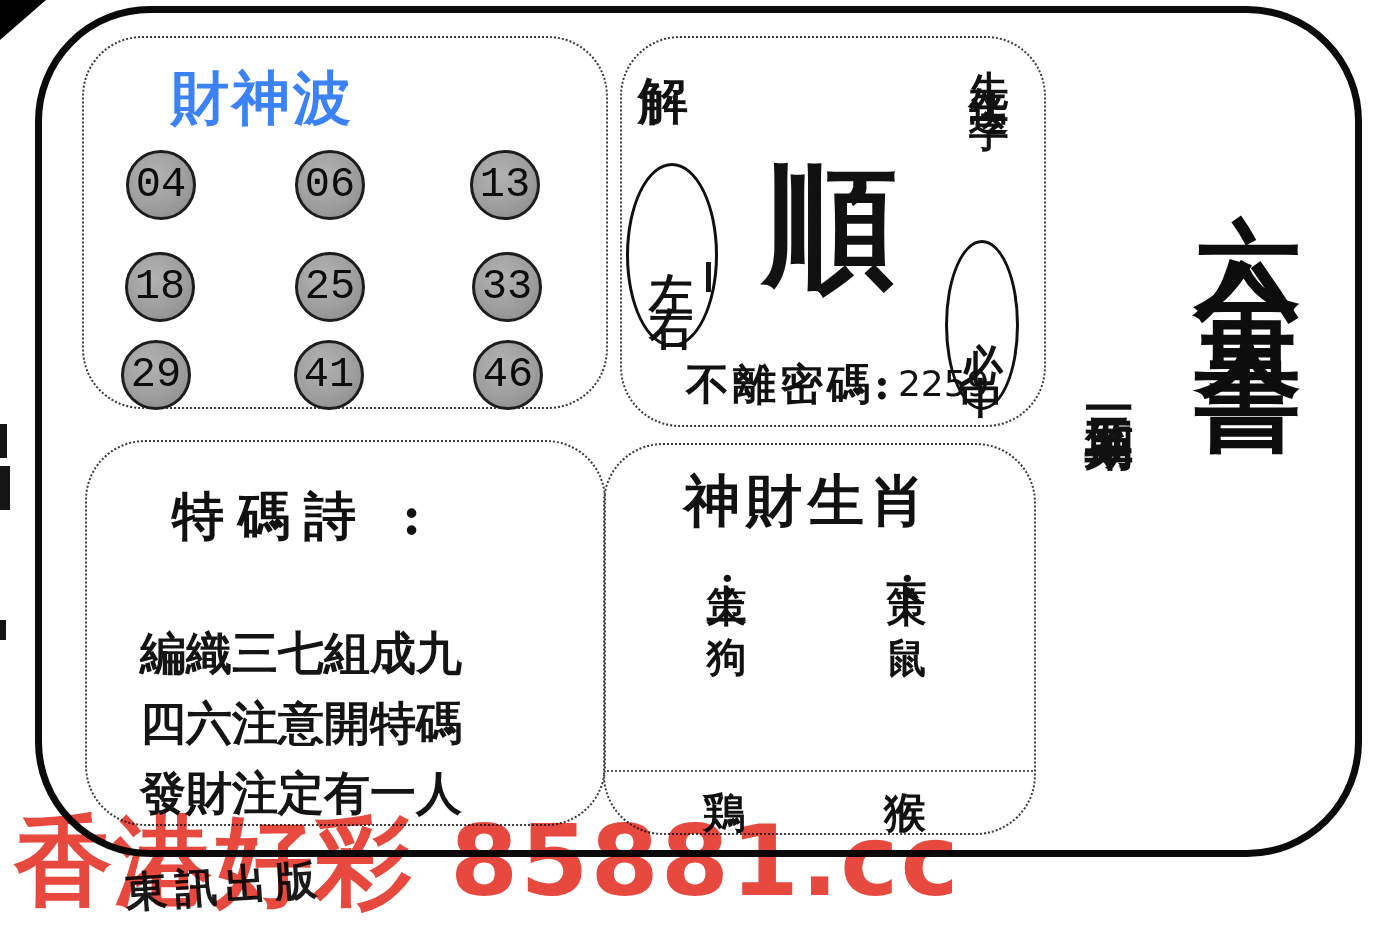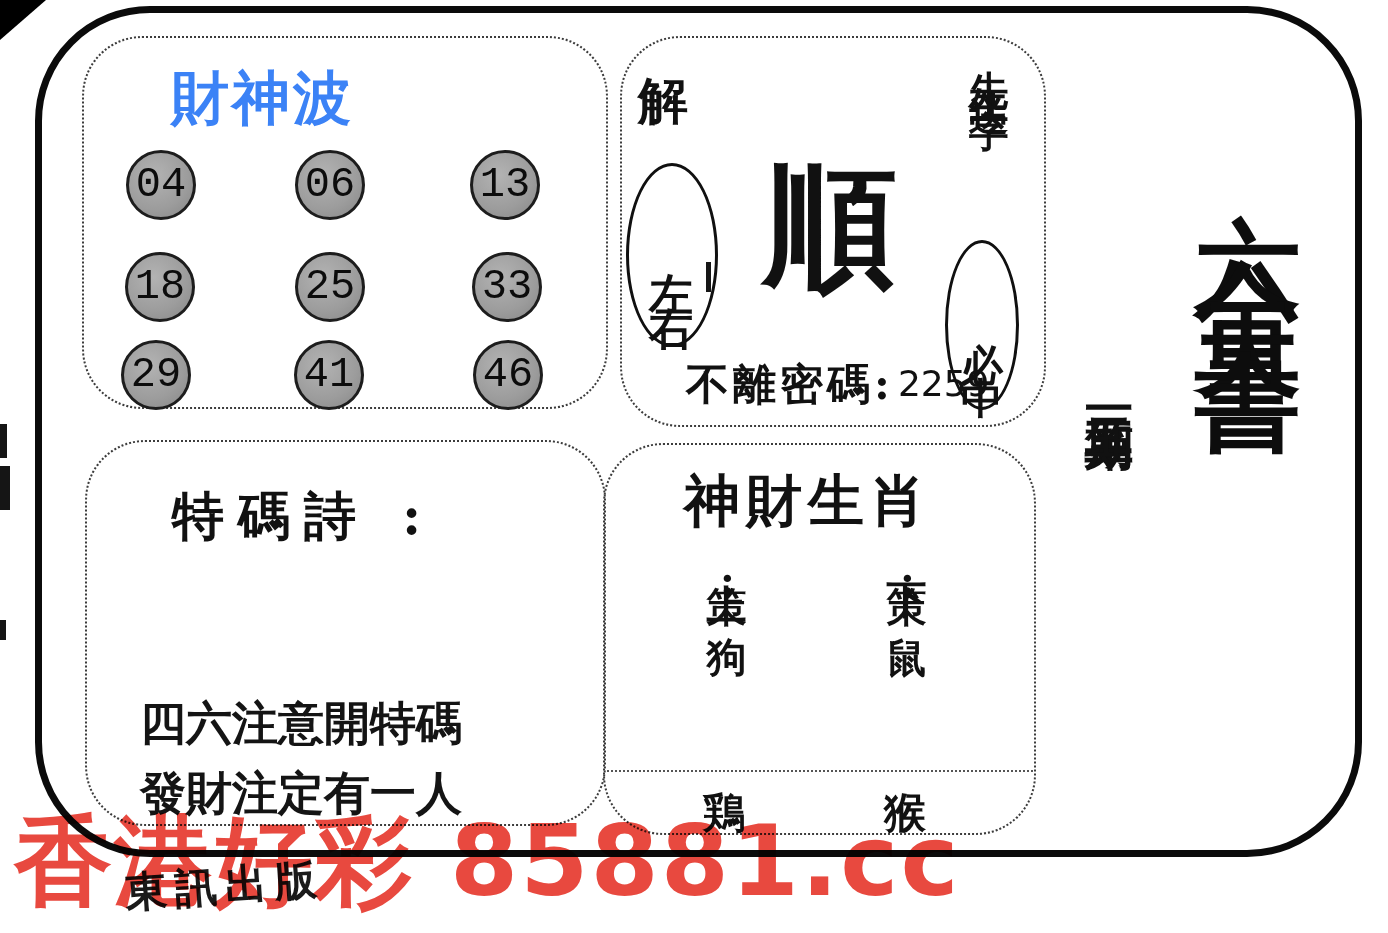--- a/index.html
+++ b/index.html
@@ -239,20 +239,21 @@
   <div class="abs sender-text v">先生送字</div>
   <div class="abs oval oval-must">
     <span class="oval-text v">必中</span>
   </div>
   <div class="abs code-row">
     <span class="code-label">不離密碼:</span><span class="code-value">2259</span>
   </div>
 
   <div class="abs panel panel-poem"></div>
   <div class="abs poem-title">特碼詩 :</div>
+  <div class="poem-line poem-line-2">編織三七組成九</div>
   <div class="poem-line poem-line-4">發財注定有一人</div>
   <div class="poem-line poem-line-3">四六注意開特碼</div>
 
   <div class="abs panel panel-zodiac"></div>
   <div class="abs zodiac-divider"></div>
   <div class="abs zodiac-title">神財生肖</div>
   <div class="zodiac-col zodiac-col-upper v">上策:狗</div>
   <div class="zodiac-col zodiac-col-lower v">下策:鼠</div>
   <div class="zodiac-extra zodiac-extra-upper">鶏</div>
   <div class="zodiac-extra zodiac-extra-lower">猴</div>

